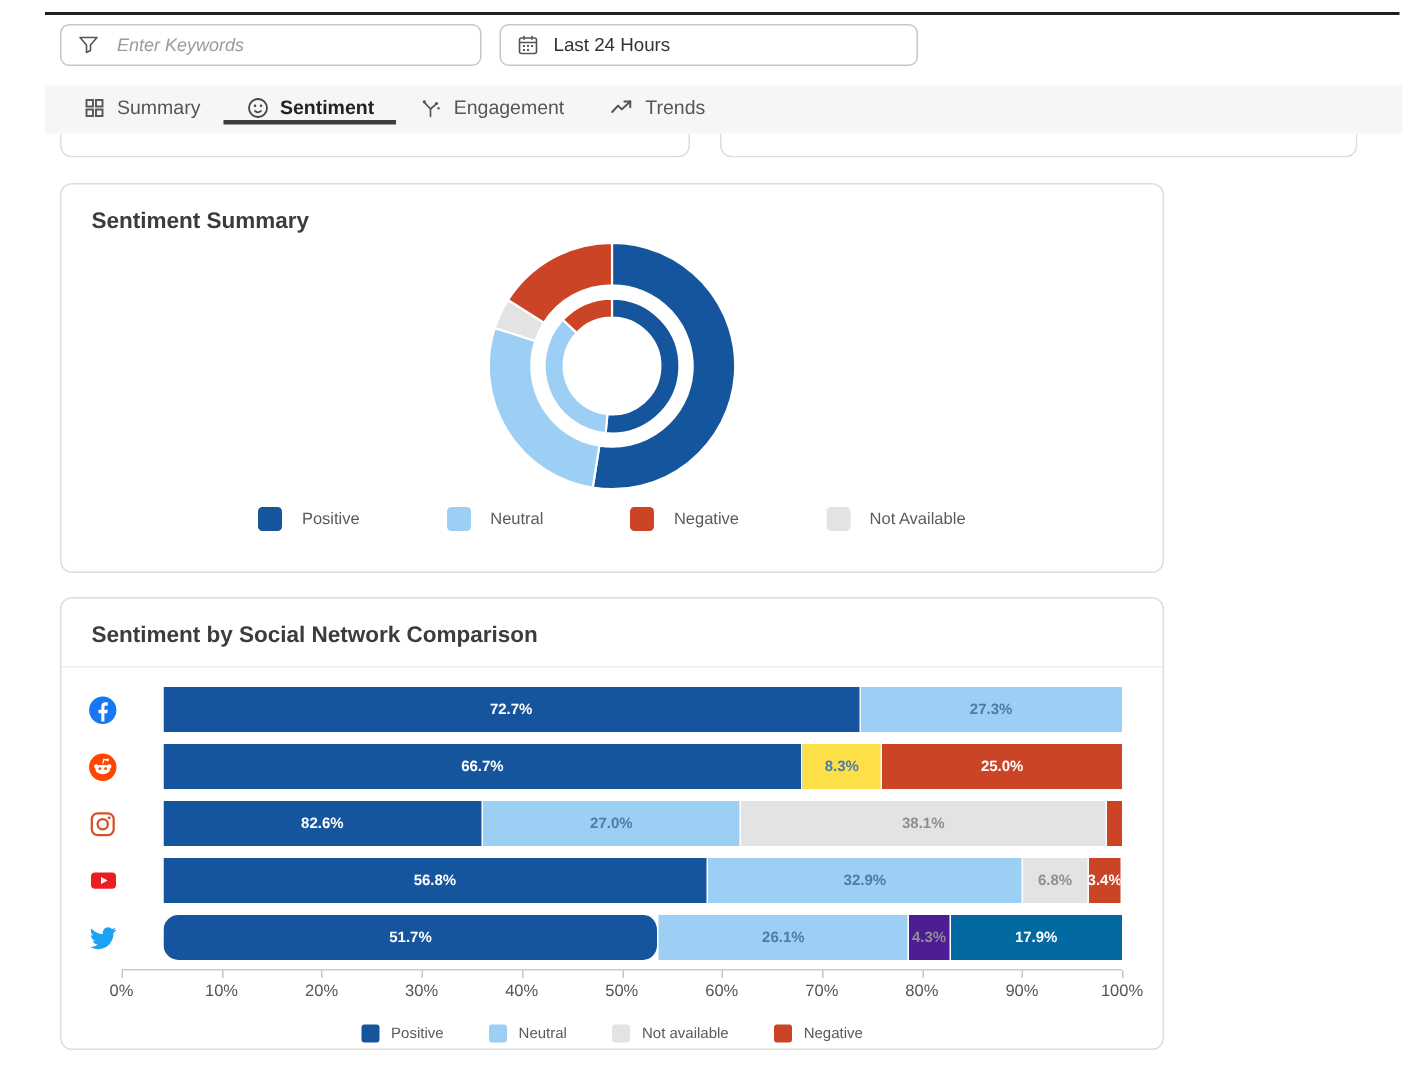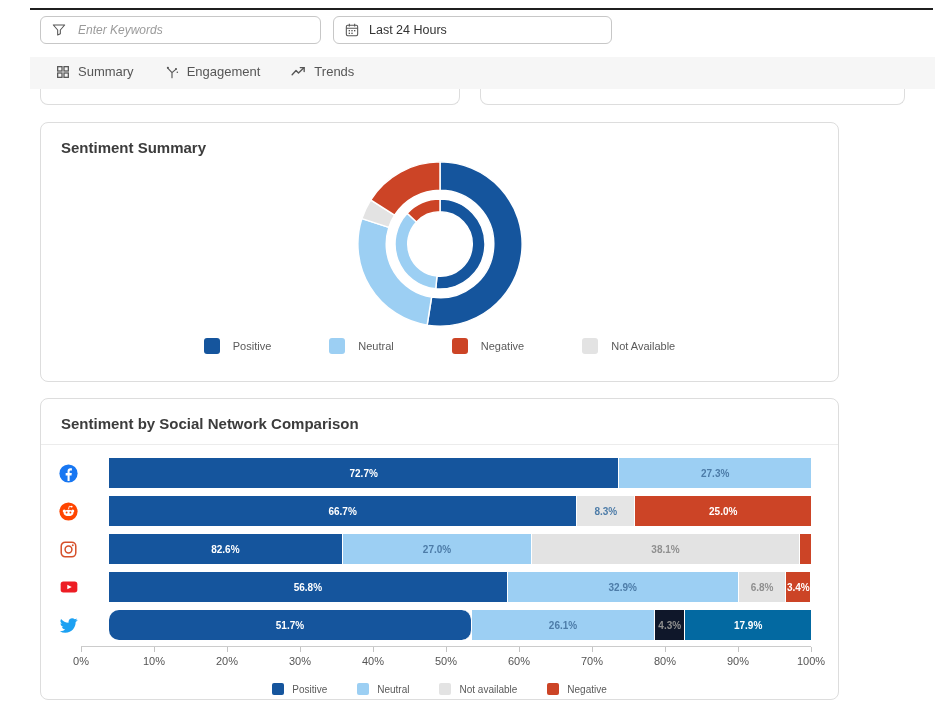--- a/index.html
+++ b/index.html
@@ -22,21 +22,21 @@
   .tab{display:flex;align-items:center;gap:7px;padding:0 15px;font-size:13px;color:#565656;cursor:pointer;border-bottom:3px solid transparent;box-sizing:border-box;}
   .tab.active{font-weight:bold;color:#222;border-bottom-color:#3d3d3d;}
 
   
   .peek{position:absolute;top:89px;left:40px;display:flex;gap:20px;}
   .peek-card{height:16px;background:#fff;border:1px solid #ddd;border-top:none;border-radius:0 0 8px 8px;box-sizing:border-box;}
   .peek-card.l{width:420px;}
   .peek-card.r{width:425px;}
 
   
-  .card{position:absolute;left:40px;width:799px;background:#fff;border:1px solid #ddd;border-radius:8px;box-sizing:border-box;}
+  .card{position:absolute;left:40px;width:736px;background:#fff;border:1px solid #ddd;border-radius:8px;box-sizing:border-box;}
   .card h2{margin:0;padding:16px 20px 0;font-size:15px;font-weight:600;color:#3c3c3c;}
   #card-summary{top:122px;height:260px;}
   #card-network{top:398px;height:302px;}
 
   .donut-row{display:flex;justify-content:center;margin-top:0;}
   #donut{width:176px;height:176px;}
 
   .legend{display:flex;justify-content:center;align-items:center;margin-top:6px;column-gap:58px;}
   .legend .item{display:flex;align-items:center;gap:13px;font-size:11px;color:#5a5a5a;cursor:pointer;}
   .legend .sw{width:16px;height:16px;border-radius:3px;flex:none;}
@@ -94,20 +94,33 @@
         <span class="ficon">
           <svg viewBox="0 0 24 24" width="16" height="16" fill="none" stroke="#555" stroke-width="1.9">
             <rect x="4" y="4" width="6.5" height="6.5"></rect>
             <rect x="13.5" y="4" width="6.5" height="6.5"></rect>
             <rect x="4" y="13.5" width="6.5" height="6.5"></rect>
             <rect x="13.5" y="13.5" width="6.5" height="6.5"></rect>
           </svg>
         </span>
         <span>Summary</span>
       </div>
+      <div class="tab active">
+        <span class="ficon">
+          <svg viewBox="0 0 24 24" width="16" height="16" fill="none" stroke="#444" stroke-width="1.8">
+            <circle cx="12" cy="12" r="9"></circle>
+            <path d="M8.5 14.5c1 1.2 2.2 1.8 3.5 1.8s2.5-.6 3.5-1.8"></path>
+            <g fill="#444" stroke="none">
+              <circle cx="9" cy="9.8" r="1.2"></circle>
+              <circle cx="15" cy="9.8" r="1.2"></circle>
+            </g>
+          </svg>
+        </span>
+        <span>Sentiment</span>
+      </div>
       <div class="tab">
         <span class="ficon">
           <svg viewBox="0 0 24 24" width="16" height="16" fill="none" stroke="#555" stroke-width="1.7" stroke-linecap="round">
             <path d="M12 20.5v-7.5M12 13L6.3 6.8M12 13l5.3-4.6"></path>
             <circle cx="5.8" cy="5.8" r="1.6" fill="#555" stroke="none"></circle>
             <circle cx="18" cy="7.5" r="1.6" fill="#555" stroke="none"></circle>
             <circle cx="20" cy="12.3" r="1.2" fill="#555" stroke="none"></circle>
           </svg>
         </span>
         <span>Engagement</span>
@@ -185,21 +198,21 @@
               <circle cx="6.6" cy="11.4" r="1.9" fill="#fff"></circle>
               <circle cx="17.4" cy="11.4" r="1.9" fill="#fff"></circle>
               <circle cx="9.6" cy="13.2" r="1.2" fill="#FF4500"></circle>
               <circle cx="14.4" cy="13.2" r="1.2" fill="#FF4500"></circle>
               <path d="M12 9l1-3.6 2.6.7" fill="none" stroke="#fff" stroke-width="1.1"></path>
               <circle cx="16" cy="5.8" r="1.2" fill="#fff"></circle>
             </svg>
           </div>
           <div class="track">
             <div class="seg" style="width: 66.7%; background: rgb(21, 85, 157); color: rgb(255, 255, 255);">66.7%</div>
-            <div class="seg" style="width: 8.3%; background: #e5e5e5; color: rgb(77, 124, 168);">8.3%</div>
+            <div class="seg" style="width: 8.3%; background: #fde047; color: rgb(77, 124, 168);">8.3%</div>
             <div class="seg" style="width: 25%; background: rgb(204, 68, 38); color: rgb(255, 255, 255);">25.0%</div>
           </div>
         </div>
         <div class="brow">
           <div class="icon-cell">
             <svg viewBox="0 0 24 24" width="19" height="19" fill="none" stroke="#D6502B" stroke-width="1.9">
               <rect x="2.8" y="2.8" width="18.4" height="18.4" rx="5"></rect>
               <circle cx="12" cy="12" r="4.3"></circle>
               <circle cx="17.4" cy="6.6" r="1.2" fill="#D6502B" stroke="none"></circle>
             </svg>
@@ -227,21 +240,21 @@
         </div>
         <div class="brow">
           <div class="icon-cell">
             <svg viewBox="0 0 24 24" width="19" height="19">
               <path d="M23.4 4.8c-.8.4-1.7.6-2.6.8.9-.6 1.6-1.4 2-2.5-.9.5-1.9.9-2.9 1.1A4.6 4.6 0 0 0 12 7.5c0 .4 0 .7.1 1A13 13 0 0 1 2.6 3.7a4.6 4.6 0 0 0 1.4 6.1c-.7 0-1.4-.2-2-.5v.1c0 2.2 1.6 4.1 3.7 4.5-.4.1-.8.2-1.2.2-.3 0-.6 0-.9-.1.6 1.9 2.3 3.2 4.3 3.2A9.2 9.2 0 0 1 1 19.2a13 13 0 0 0 7 2c8.4 0 13-7 13-13v-.6c.9-.6 1.7-1.4 2.4-2.3z" fill="#1DA1F2"></path>
             </svg>
           </div>
           <div class="track">
             <div class="seg" style="width: 51.7%; background: rgb(21, 85, 157); color: rgb(255, 255, 255); border-radius: 10px;">51.7%</div>
             <div class="seg" style="width: 26.1%; background: rgb(156, 207, 243); color: rgb(77, 124, 168);">26.1%</div>
-            <div class="seg" style="width: 4.3%; background: #0f172a; color: rgb(143, 143, 143); text-align: center;">4.3%</div>
+            <div class="seg" style="width: 4.3%; background: #4c1d95; color: rgb(143, 143, 143); text-align: center;">4.3%</div>
             <div class="seg" style="width: 17.9%; background: #0369a1; color: rgb(255, 255, 255);">17.9%</div>
           </div>
         </div>
       </div>
     <div class="axis" id="axis">
         <div class="tick" style="left: 0%;"></div>
         <div class="tick-label" style="left: 0%;">0%</div>
         <div class="tick" style="left: 10%;"></div>
         <div class="tick-label" style="left: 10%;">10%</div>
         <div class="tick" style="left: 20%;"></div>

